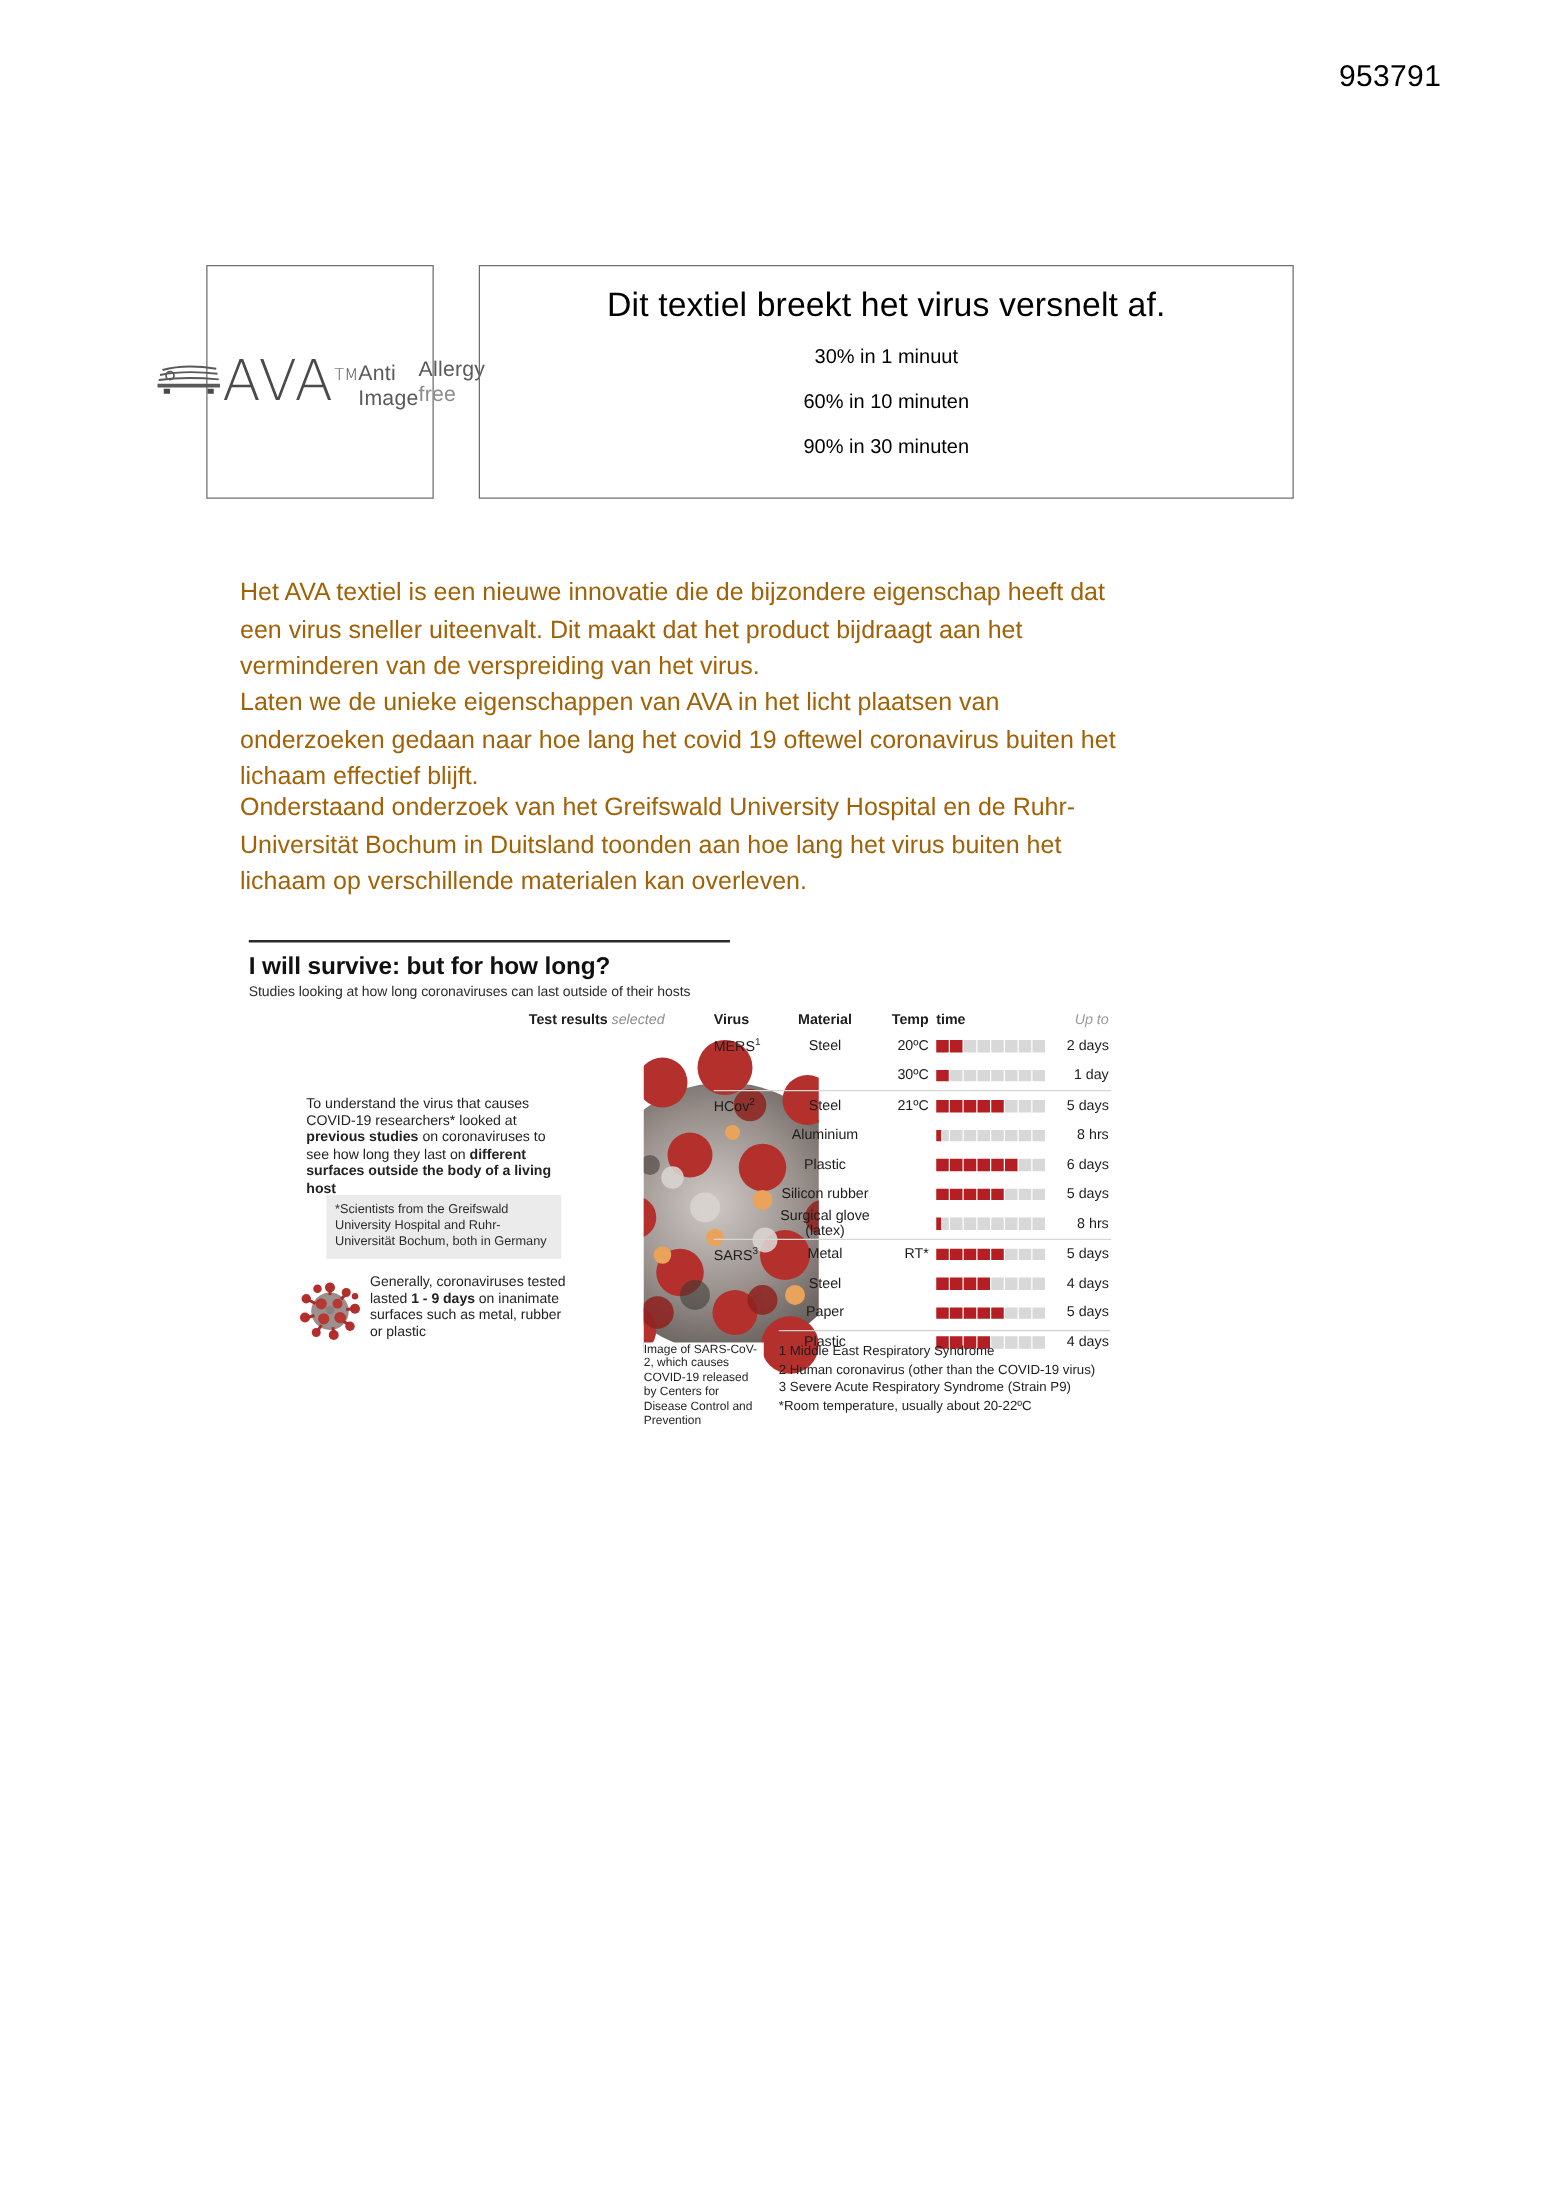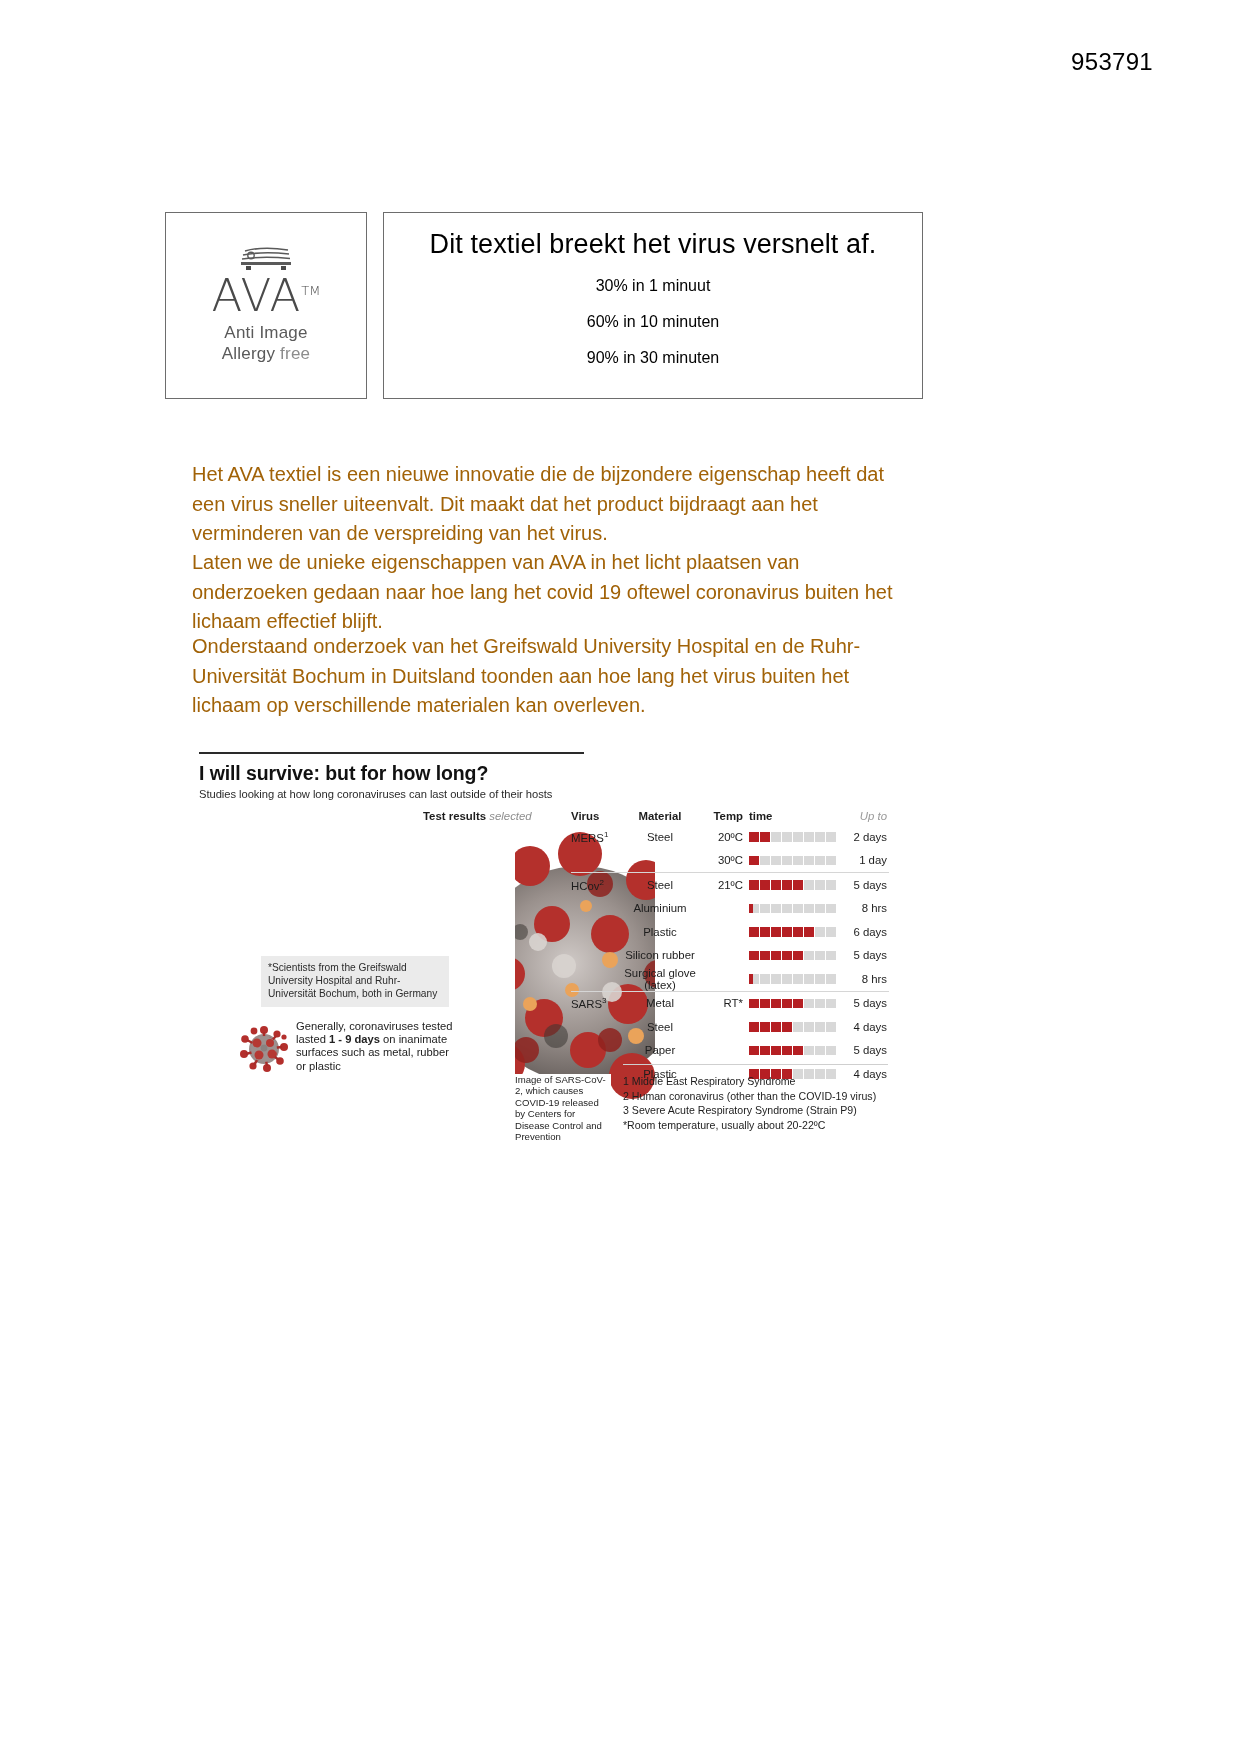--- a/index.html
+++ b/index.html
@@ -29,26 +29,26 @@
     top: 48px;
     font-size: 24px;
     letter-spacing: 0.3px;
     color: #000;
   }
   
   .logo-box {
     position: absolute;
     left: 165px;
     top: 212px;
-    width: 202px;
+    width: 182px;
     height: 187px;
     border: 1.5px solid #6d6d6d;
     box-sizing: border-box;
     display: flex;
-    flex-direction: column;
+    flex-direction: row;
     align-items: center;
     justify-content: center;
   }
   .logo-mark {
     width: 54px;
     height: 26px;
     margin-bottom: 2px;
     position: relative;
   }
   .logo-word {
@@ -77,21 +77,21 @@
     color: #8c8c8c;
     letter-spacing: 0.2px;
     margin-top: 1px;
   }
   .logo-sub2 b { color: #5a5a5a; font-weight: normal; }
 
   .claim-box {
     position: absolute;
     left: 383px;
     top: 212px;
-    width: 540px;
+    width: 652px;
     height: 187px;
     border: 1.5px solid #6d6d6d;
     box-sizing: border-box;
     display: flex;
     flex-direction: column;
     align-items: center;
     justify-content: flex-start;
     padding-top: 16px;
   }
   .claim-title {
@@ -331,20 +331,21 @@
   <div class="para" id="para1">Het AVA textiel is een nieuwe innovatie die de bijzondere eigenschap heeft dat een virus sneller uiteenvalt. Dit maakt dat het product bijdraagt aan het verminderen van de verspreiding van het virus.</div>
   <div class="para" id="para2">Laten we de unieke eigenschappen van AVA in het licht plaatsen van onderzoeken gedaan naar hoe lang het covid 19 oftewel coronavirus buiten het lichaam effectief blijft.</div>
   <div class="para" id="para3">Onderstaand onderzoek van het Greifswald University Hospital en de Ruhr-Universität Bochum in Duitsland toonden aan hoe lang het virus buiten het lichaam op verschillende materialen kan overleven.</div>
 
   <div class="info">
 
     <div class="info-rule"></div>
     <div class="info-title">I will survive: but for how long?</div>
     <div class="info-sub">Studies looking at how long coronaviruses can last outside of their hosts</div>
 
+    <div class="lead">To understand the virus that causes COVID-19 researchers* looked at <b>previous studies</b> on coronaviruses to see how long they last on <b>different surfaces outside the body of a living host</b></div>
 
     <div class="src-box">*Scientists from the Greifswald University Hospital and Ruhr-Universität Bochum, both in Germany</div>
 
     <div class="gen-wrap">
       <div class="virus-ball">
         <svg viewBox="0 0 50 50" width="50" height="50" aria-hidden="true">
           <circle cx="25" cy="26" r="15" fill="#9a8d8b"></circle>
           <circle cx="19" cy="21" r="5" fill="#b8332f"></circle>
           <circle cx="30" cy="19" r="4.5" fill="#a32b28"></circle>
           <circle cx="33" cy="30" r="5" fill="#c0403a"></circle>

